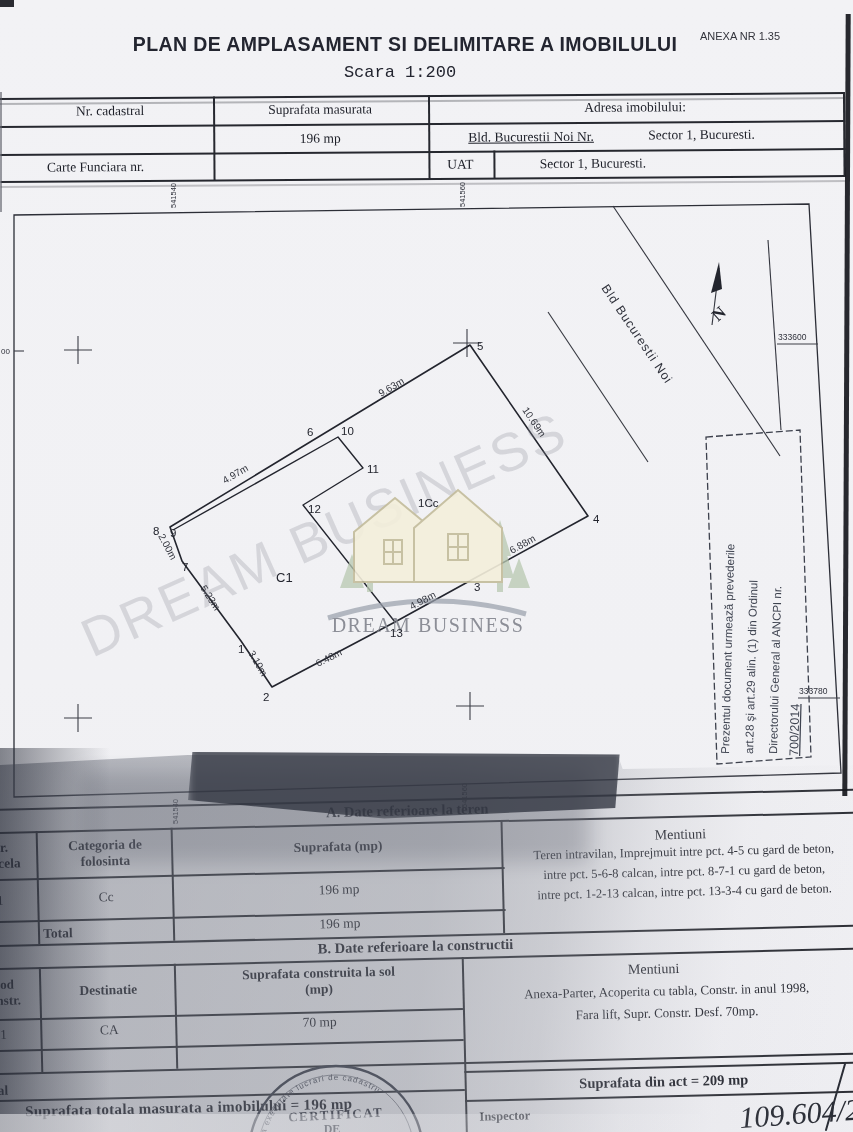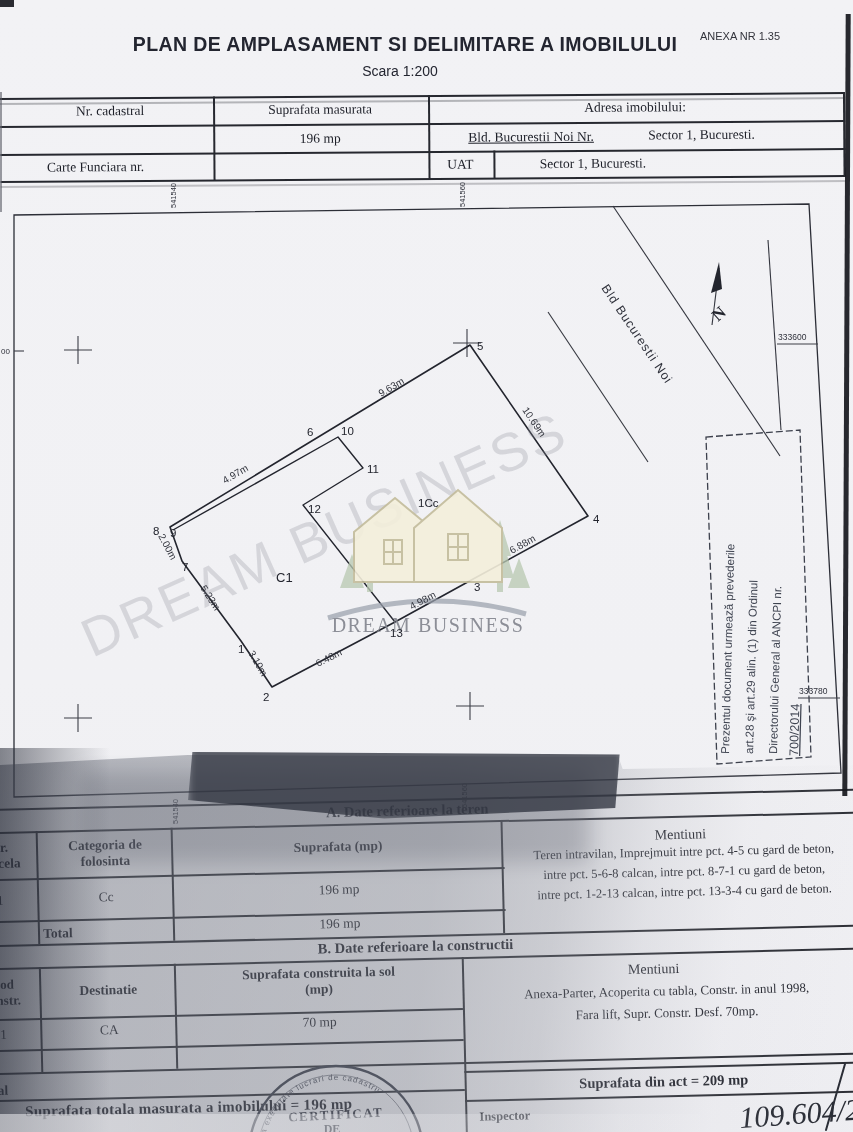--- a/index.html
+++ b/index.html
@@ -32,21 +32,21 @@
   #edge-corner{left:0;top:0;width:14px;height:7px;background:#2a2b31;}
   #edge-left{left:0;top:92px;width:2px;height:120px;background:rgba(90,92,102,.6);}
 </style>
 </head>
 <body>
 
 <div class="page">
 
   <div class="t sans" style="left:700px;top:30px;font-size:11px;color:#33343c;">ANEXA NR 1.35</div>
   <div class="t c sans" style="left:60px;top:33px;width:690px;font-size:19.5px;letter-spacing:.4px;color:#232530;font-weight:bold;">PLAN DE AMPLASAMENT SI DELIMITARE A IMOBILULUI</div>
-  <div class="t c sans" style="left:300px;top:63px;width:200px;font-size:14px;color:#232530;">Scara 1:200</div>
+  <div class="t c sans" style="left:300px;top:63px;width:200px;font-size:17px;color:#232530;font-family:Liberation Mono, monospace;">Scara 1:200</div>
 
   <div class="toptable">
     <div class="hl" style="left:0;top:95px;width:845px;"></div>
     <div class="hl" style="left:0;top:100px;width:845px;opacity:.3;"></div>
     <div class="hl" style="left:0;top:123px;width:845px;"></div>
     <div class="hl" style="left:0;top:151px;width:845px;"></div>
     <div class="hl" style="left:0;top:178px;width:845px;"></div>
     <div class="hl" style="left:0;top:183px;width:845px;opacity:.25;"></div>
     <div class="vl" style="left:213px;top:95px;height:84px;"></div>
     <div class="vl" style="left:428px;top:95px;height:84px;"></div>

